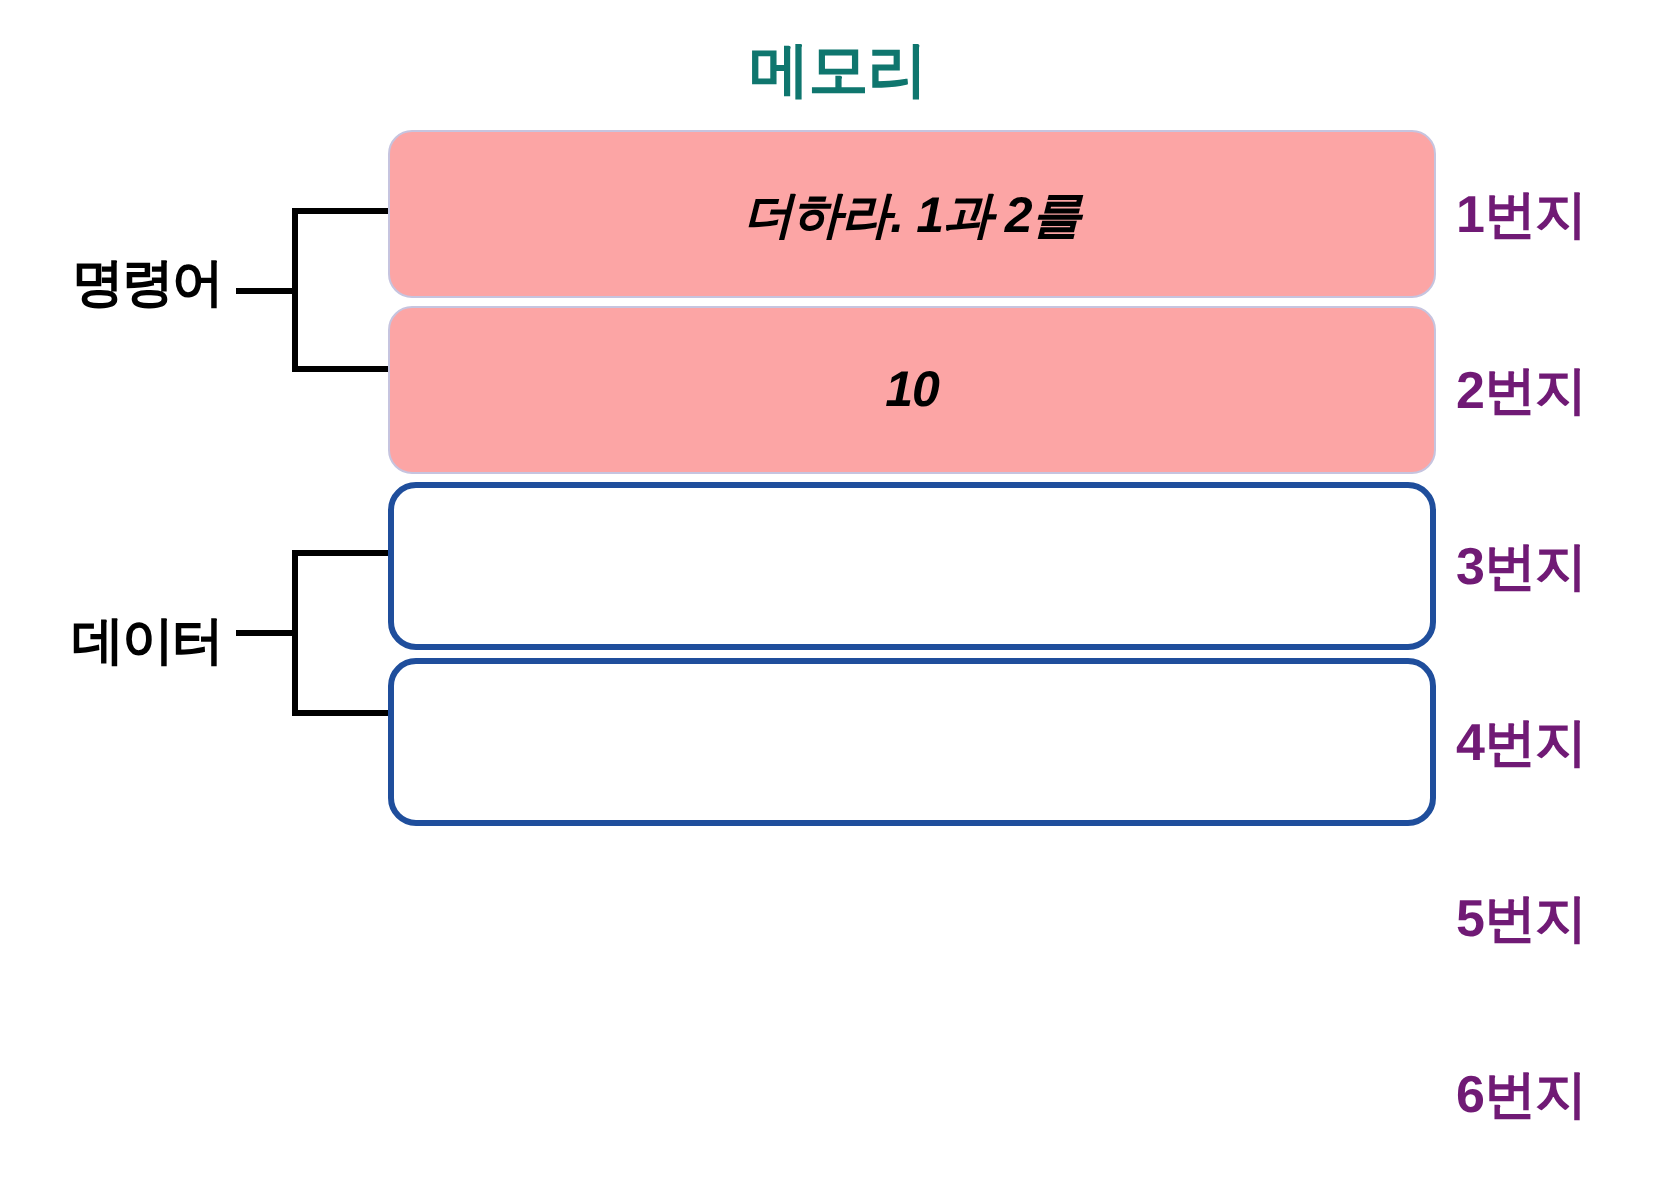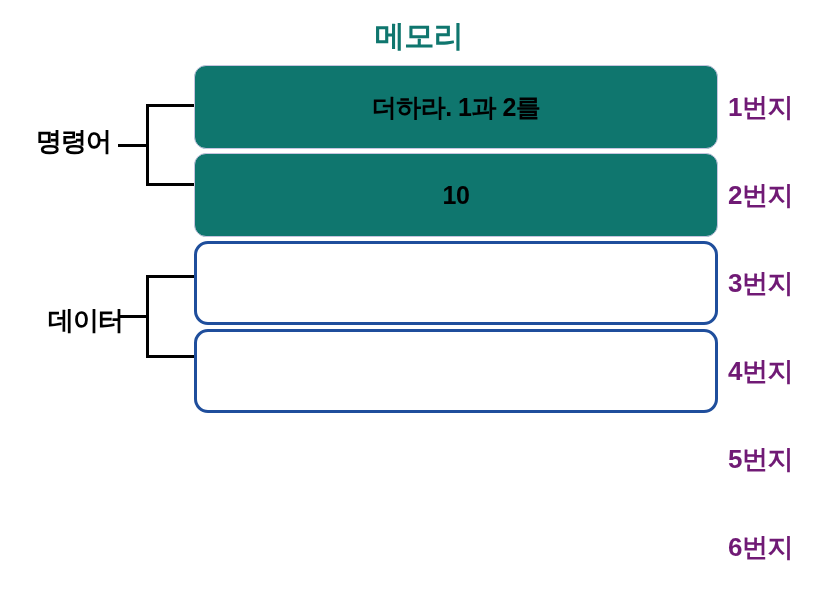--- a/index.html
+++ b/index.html
@@ -51,22 +51,23 @@
     width: 524px;
     height: 84px;
     margin-bottom: 4px;
     border-radius: 12px;
     display: flex;
     align-items: center;
     justify-content: center;
   }
 
   .cell.filled {
-    background: #0f766e;
+    background: #fca5a5;
     border: 1.5px solid #C6C4DF;
+    font-style: italic;
   }
 
   .cell.empty {
     background: #ffffff;
     border: 3px solid #1F4E9C;
     border-radius: 14px;
   }
 
   .cell-text {
     font-size: 25px;
@@ -99,21 +100,21 @@
   
   .group-label {
     position: absolute;
     font-size: 26px;
     font-weight: bold;
     color: #000000;
     letter-spacing: -1px;
     white-space: nowrap;
   }
   .group-label.instr { left: 36px; top: 124px; }
-  .group-label.data  { left: 48px; top: 303px; text-align: right; }
+  .group-label.data  { left: 36px; top: 303px; text-align: right; }
 
   .bracket {
     position: absolute;
     width: 66px;
   }
   .bracket .vline {
     position: absolute;
     left: 14px;
     top: 0;
     width: 3px;

